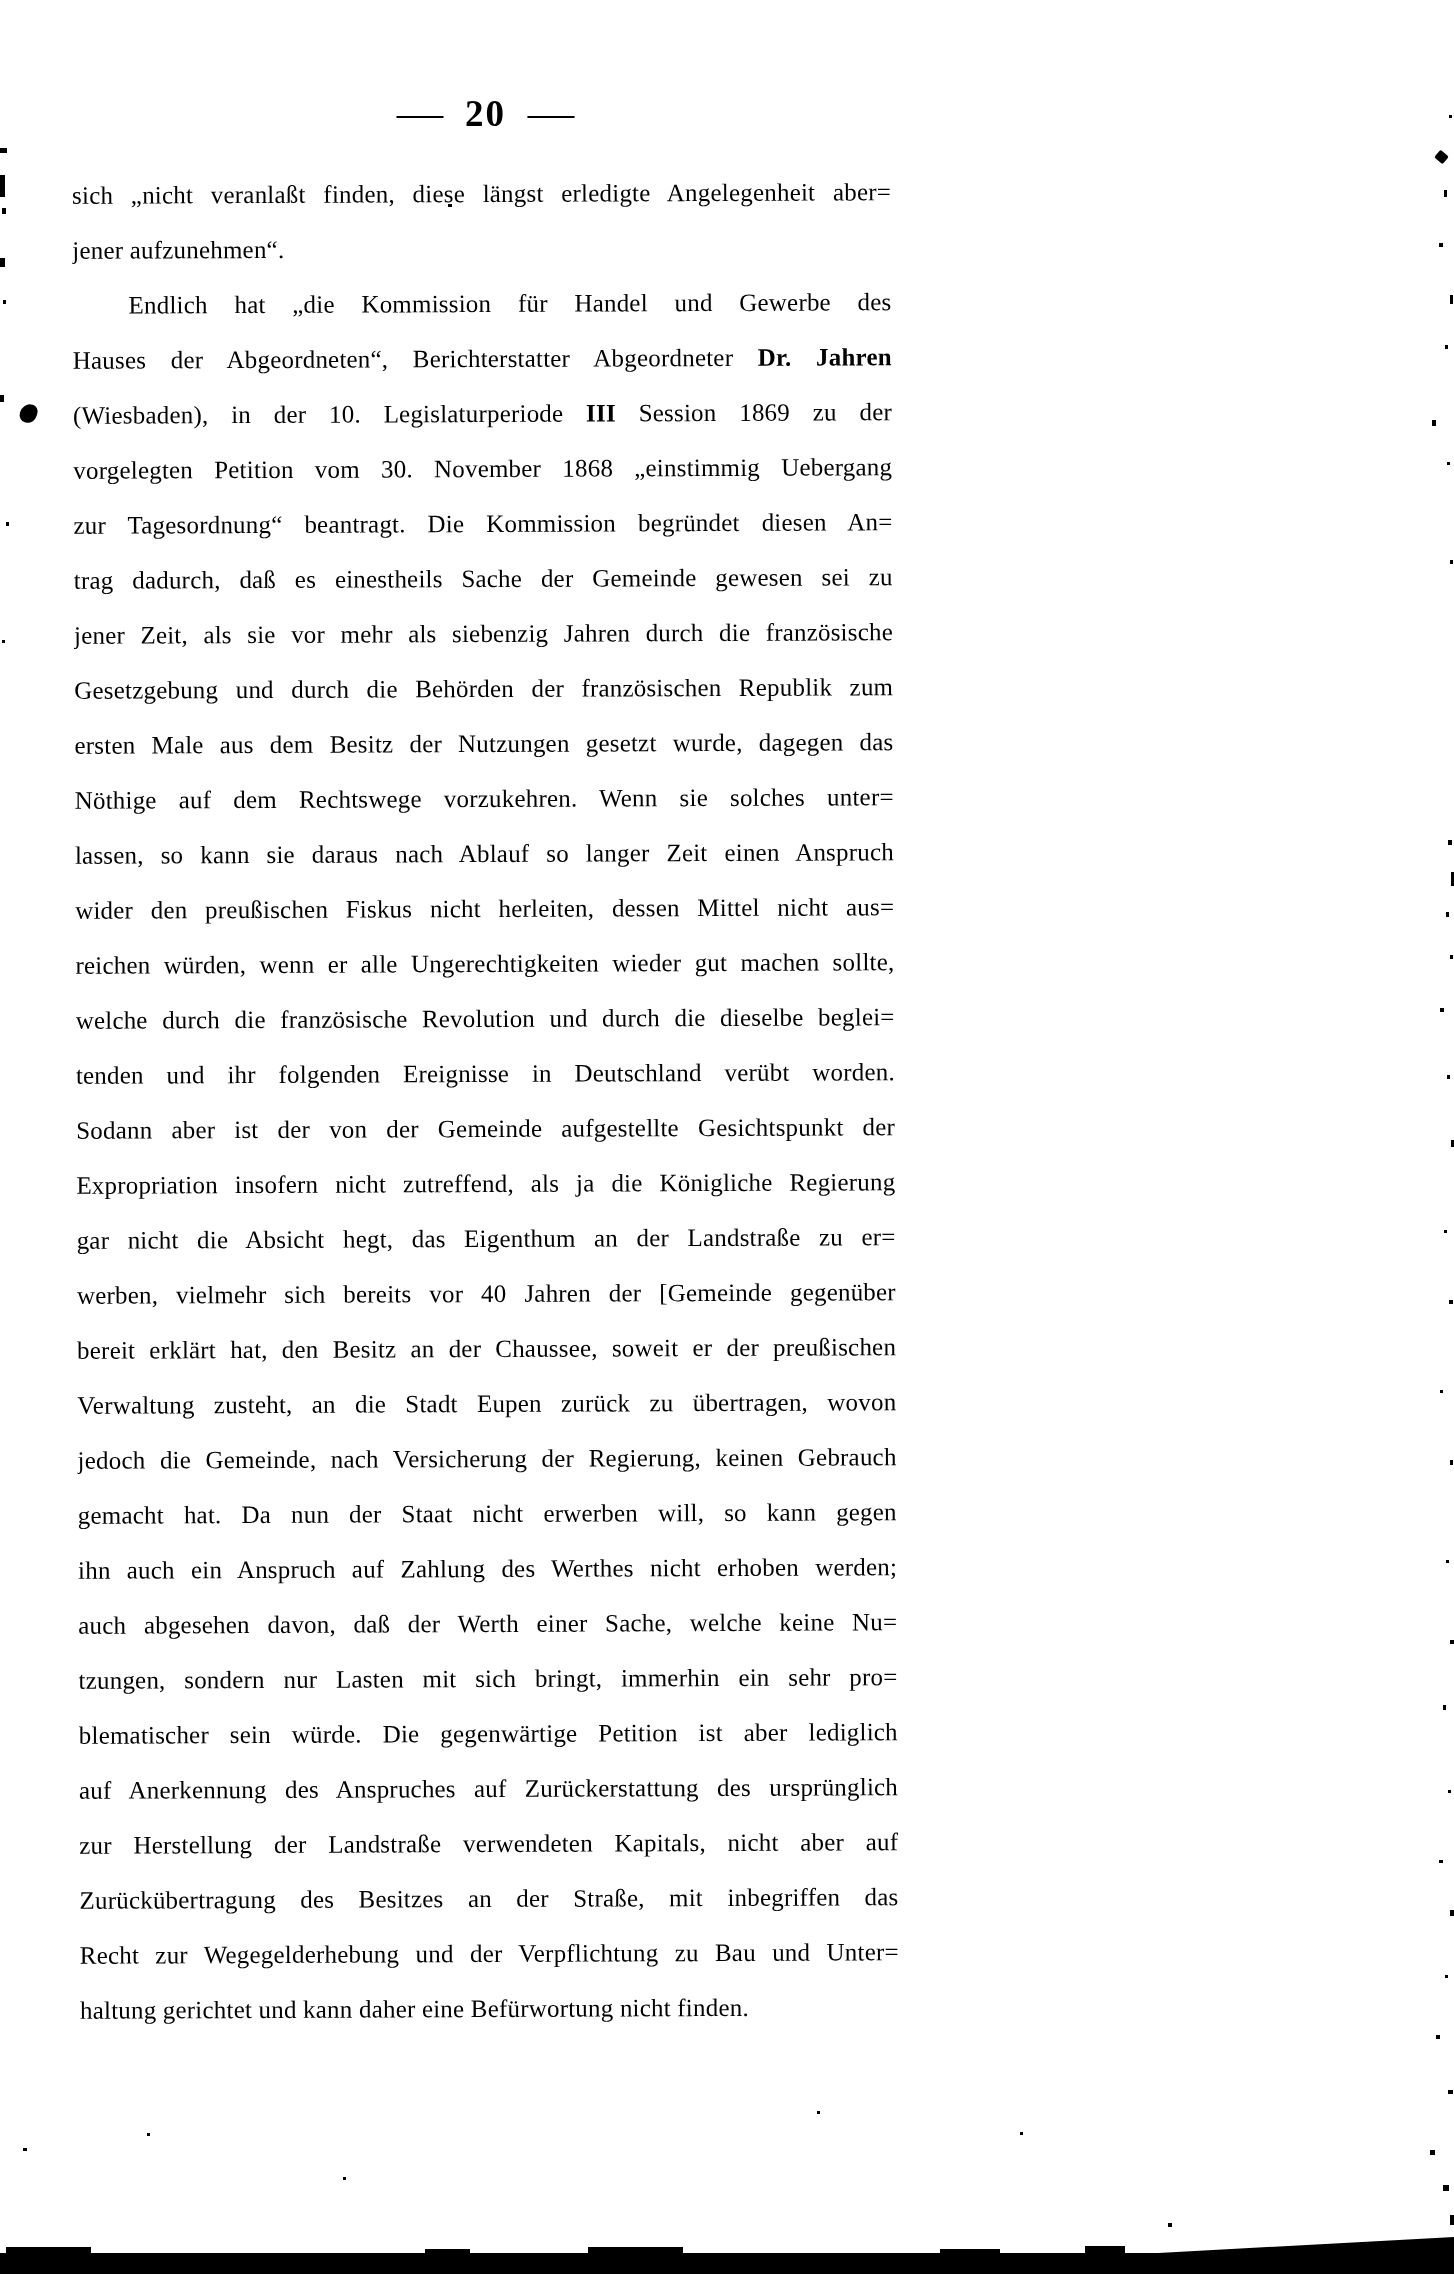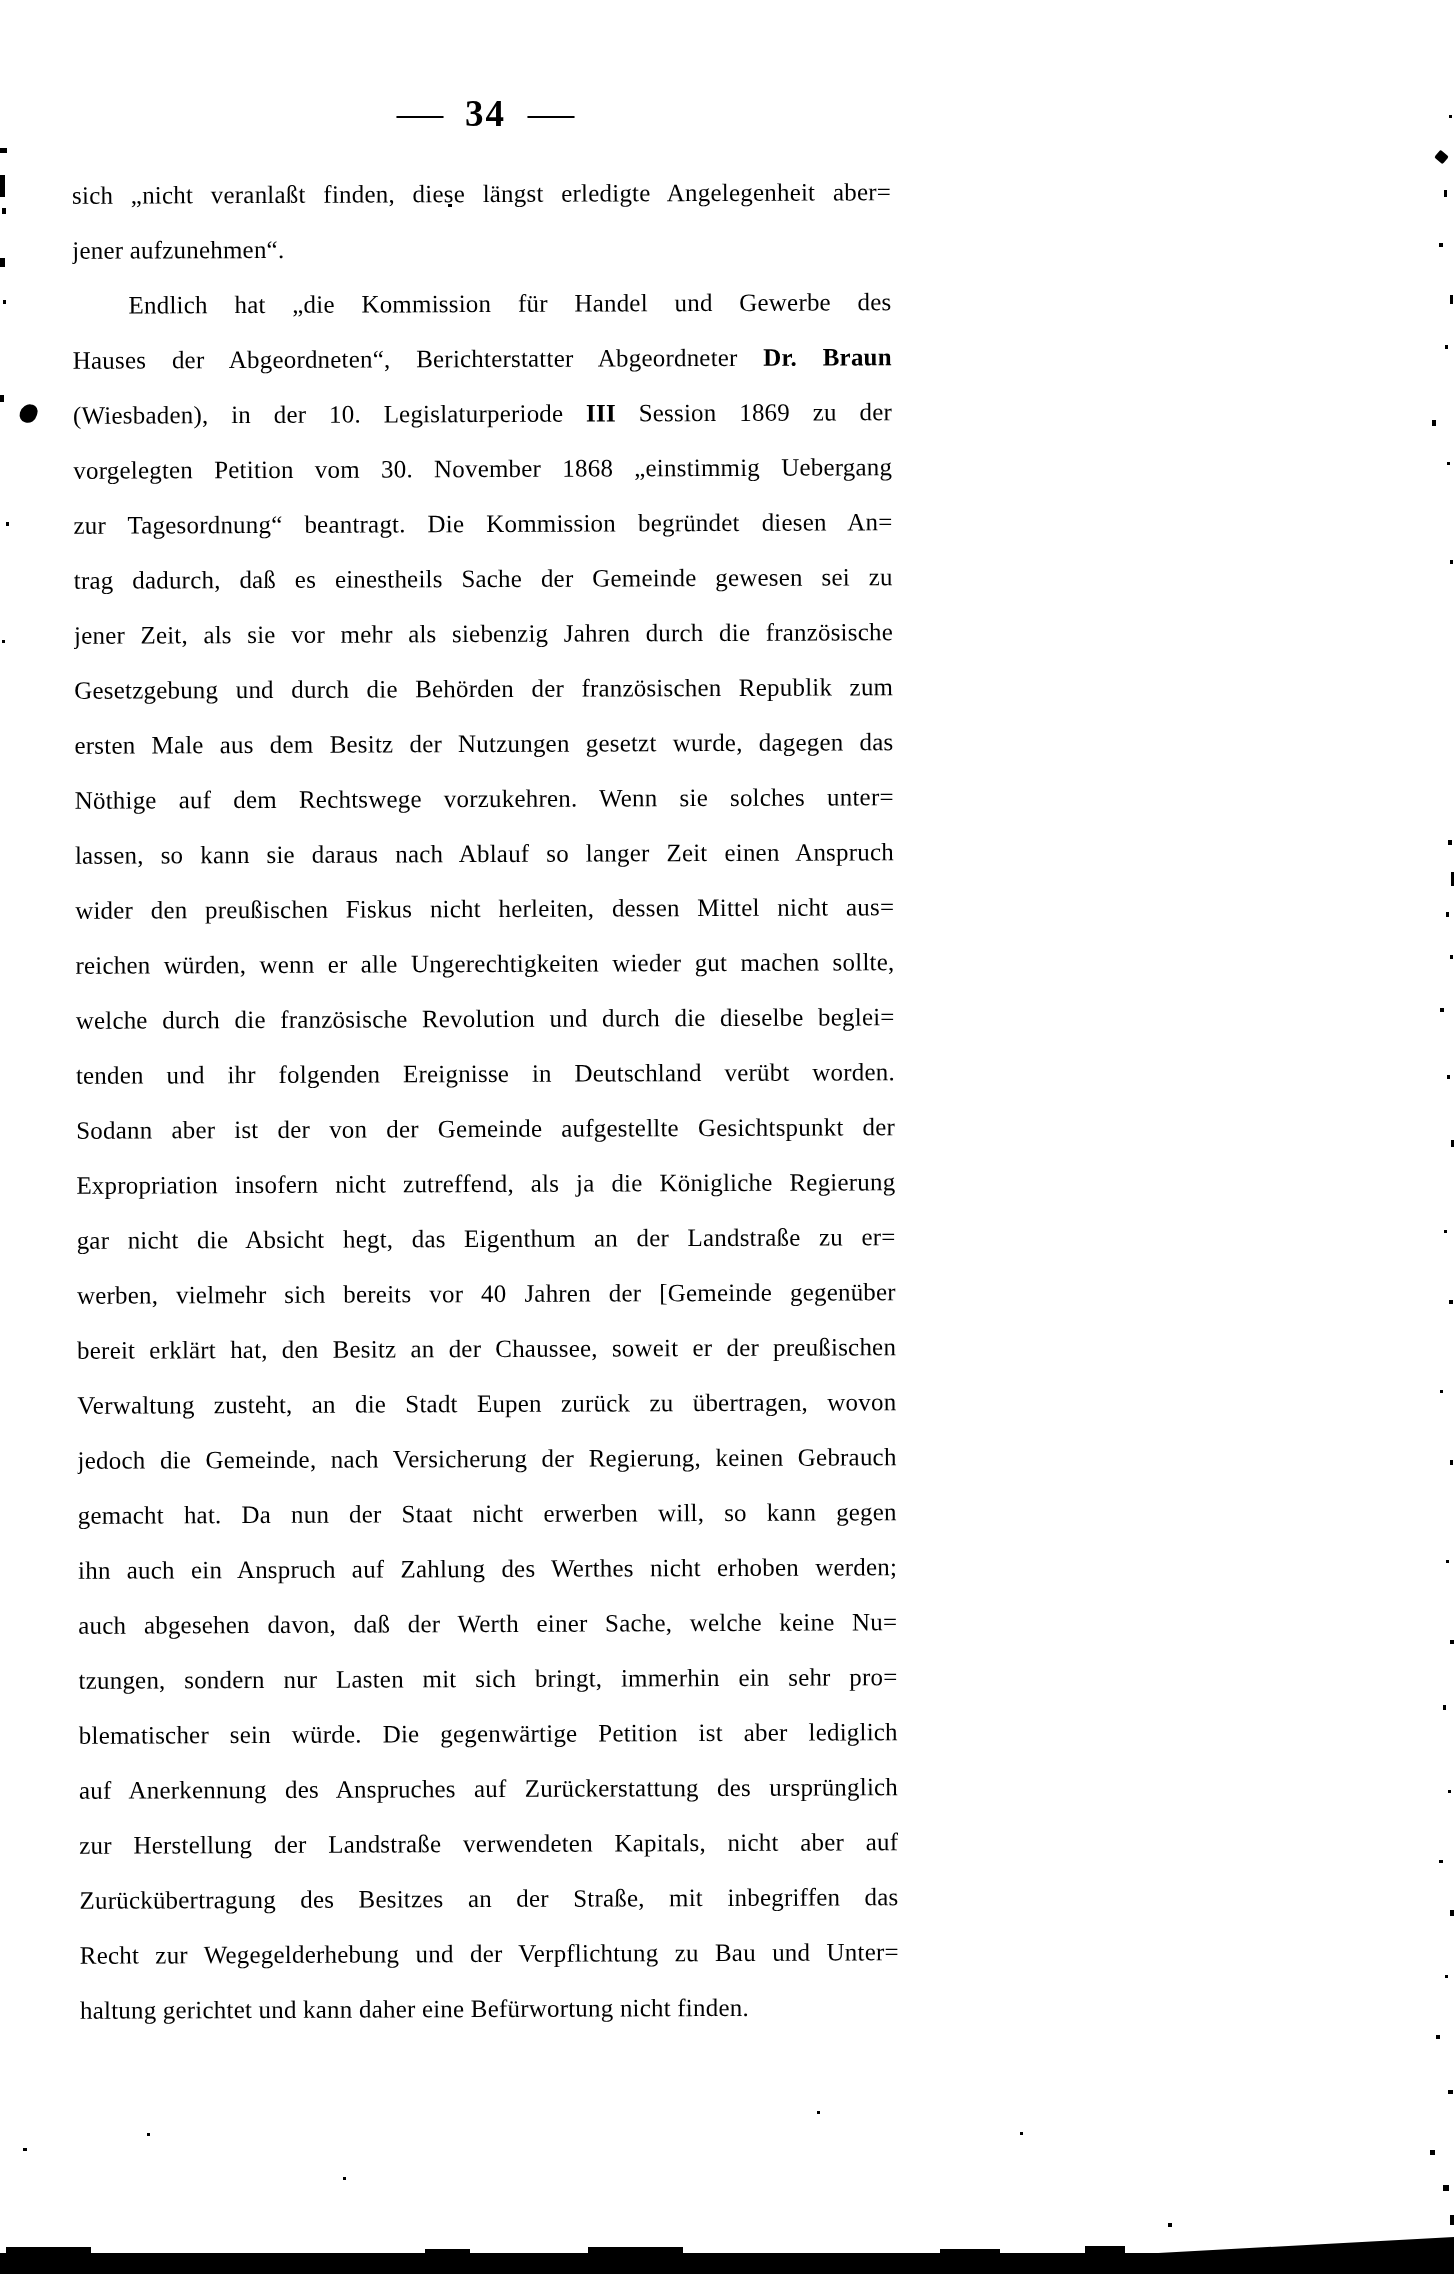--- a/index.html
+++ b/index.html
@@ -46,29 +46,29 @@
   .bottom-wedge{
     position:absolute;left:1140px;top:2237px;width:314px;height:17px;background:#000;
     clip-path:polygon(0 100%,100% 0,100% 100%);
   }
 </style>
 </head>
 <body>
 
 <div class="page-header">
   <span class="dash">—</span>
-  <span class="page-num">34</span>
+  <span class="page-num">20</span>
   <span class="dash">—</span>
 </div>
 
 <div class="text-block">
     <div class="line"><span>sich „nicht veranlaßt finden, diese längst erledigte Angelegenheit aber=</span></div>
     <div class="line unflushed"><span>jener aufzunehmen“.</span></div>
     <div class="line indent"><span>Endlich hat „die Kommission für Handel und Gewerbe des</span></div>
-    <div class="line"><span>Hauses der Abgeordneten“, Berichterstatter Abgeordneter </span><span class="latin-bold">Dr. Braun</span></div>
+    <div class="line"><span>Hauses der Abgeordneten“, Berichterstatter Abgeordneter </span><span class="latin-bold">Dr. Jahren</span></div>
     <div class="line"><span>(Wiesbaden), in der 10. Legislaturperiode </span><span class="latin-bold">III</span><span> Session 1869 zu der</span></div>
     <div class="line"><span>vorgelegten Petition vom 30. November 1868 „einstimmig Uebergang</span></div>
     <div class="line"><span>zur Tagesordnung“ beantragt.  Die Kommission begründet diesen An=</span></div>
     <div class="line"><span>trag dadurch, daß es einestheils Sache der Gemeinde gewesen sei zu</span></div>
     <div class="line"><span>jener Zeit, als sie vor mehr als siebenzig Jahren durch die französische</span></div>
     <div class="line"><span>Gesetzgebung und durch die Behörden der französischen Republik zum</span></div>
     <div class="line"><span>ersten Male aus dem Besitz der Nutzungen gesetzt wurde, dagegen das</span></div>
     <div class="line"><span>Nöthige auf dem Rechtswege vorzukehren.  Wenn sie solches unter=</span></div>
     <div class="line"><span>lassen, so kann sie daraus nach Ablauf so langer Zeit einen Anspruch</span></div>
     <div class="line"><span>wider den preußischen Fiskus nicht herleiten, dessen Mittel nicht aus=</span></div>

